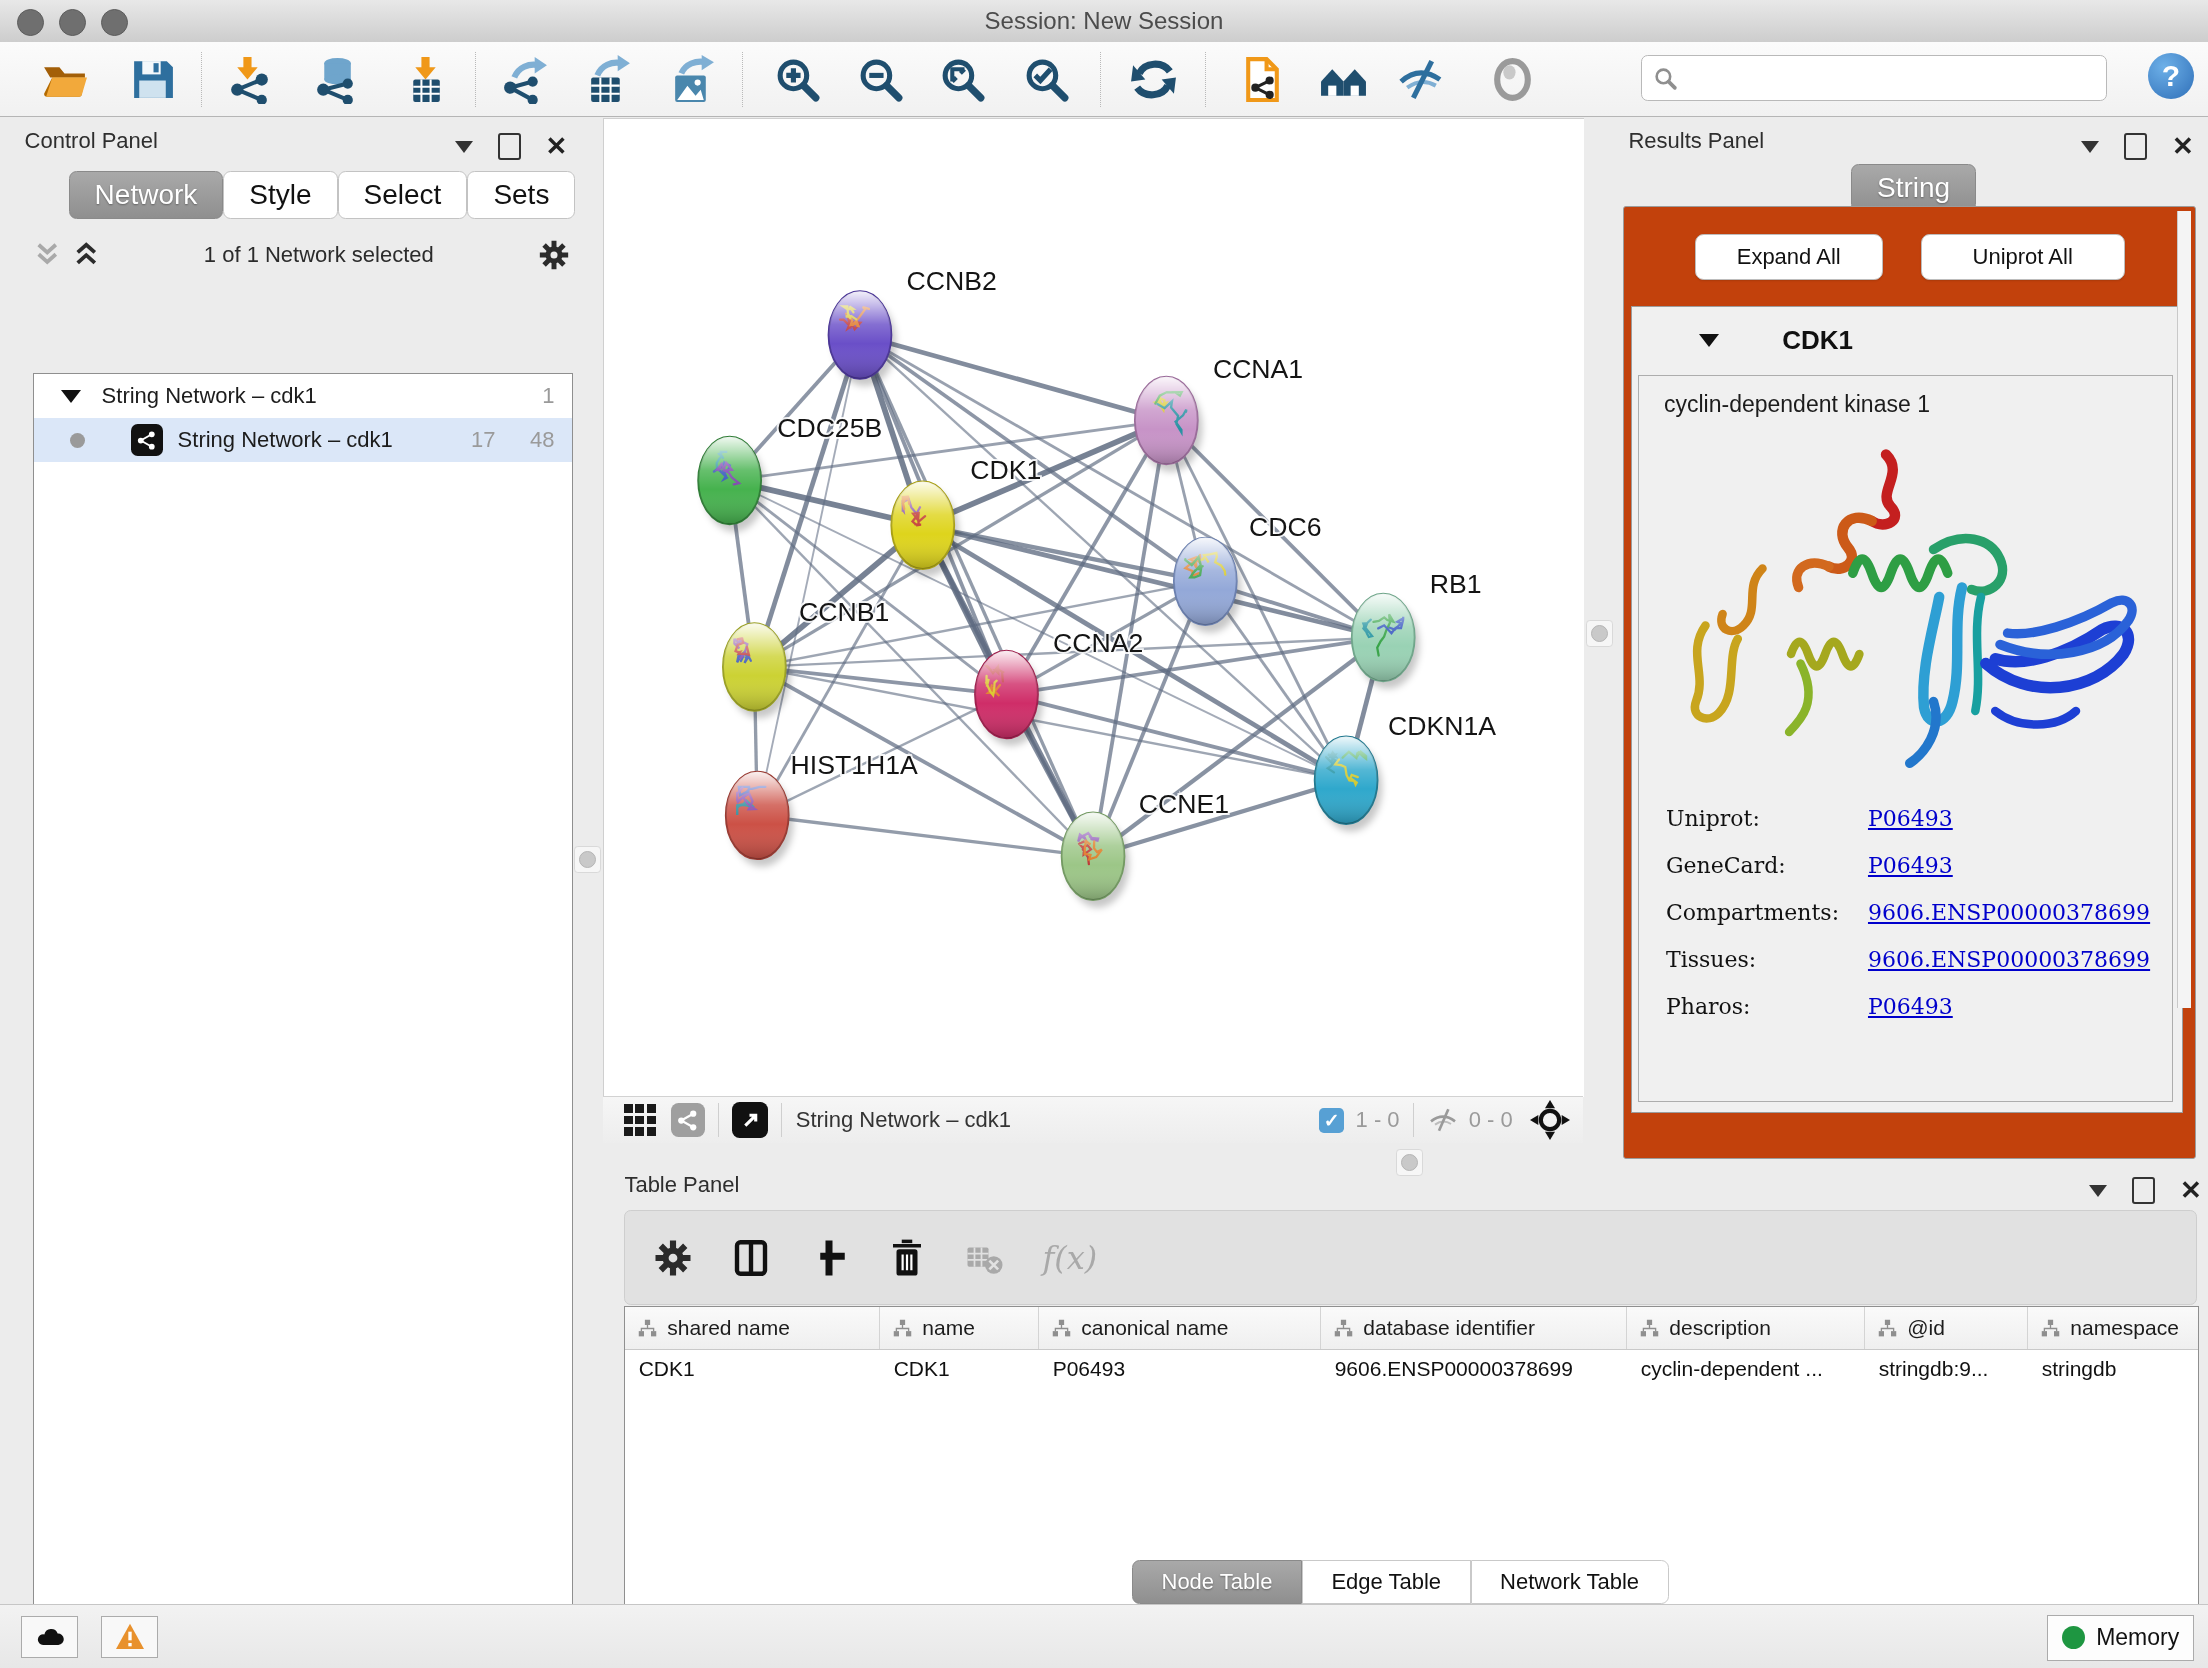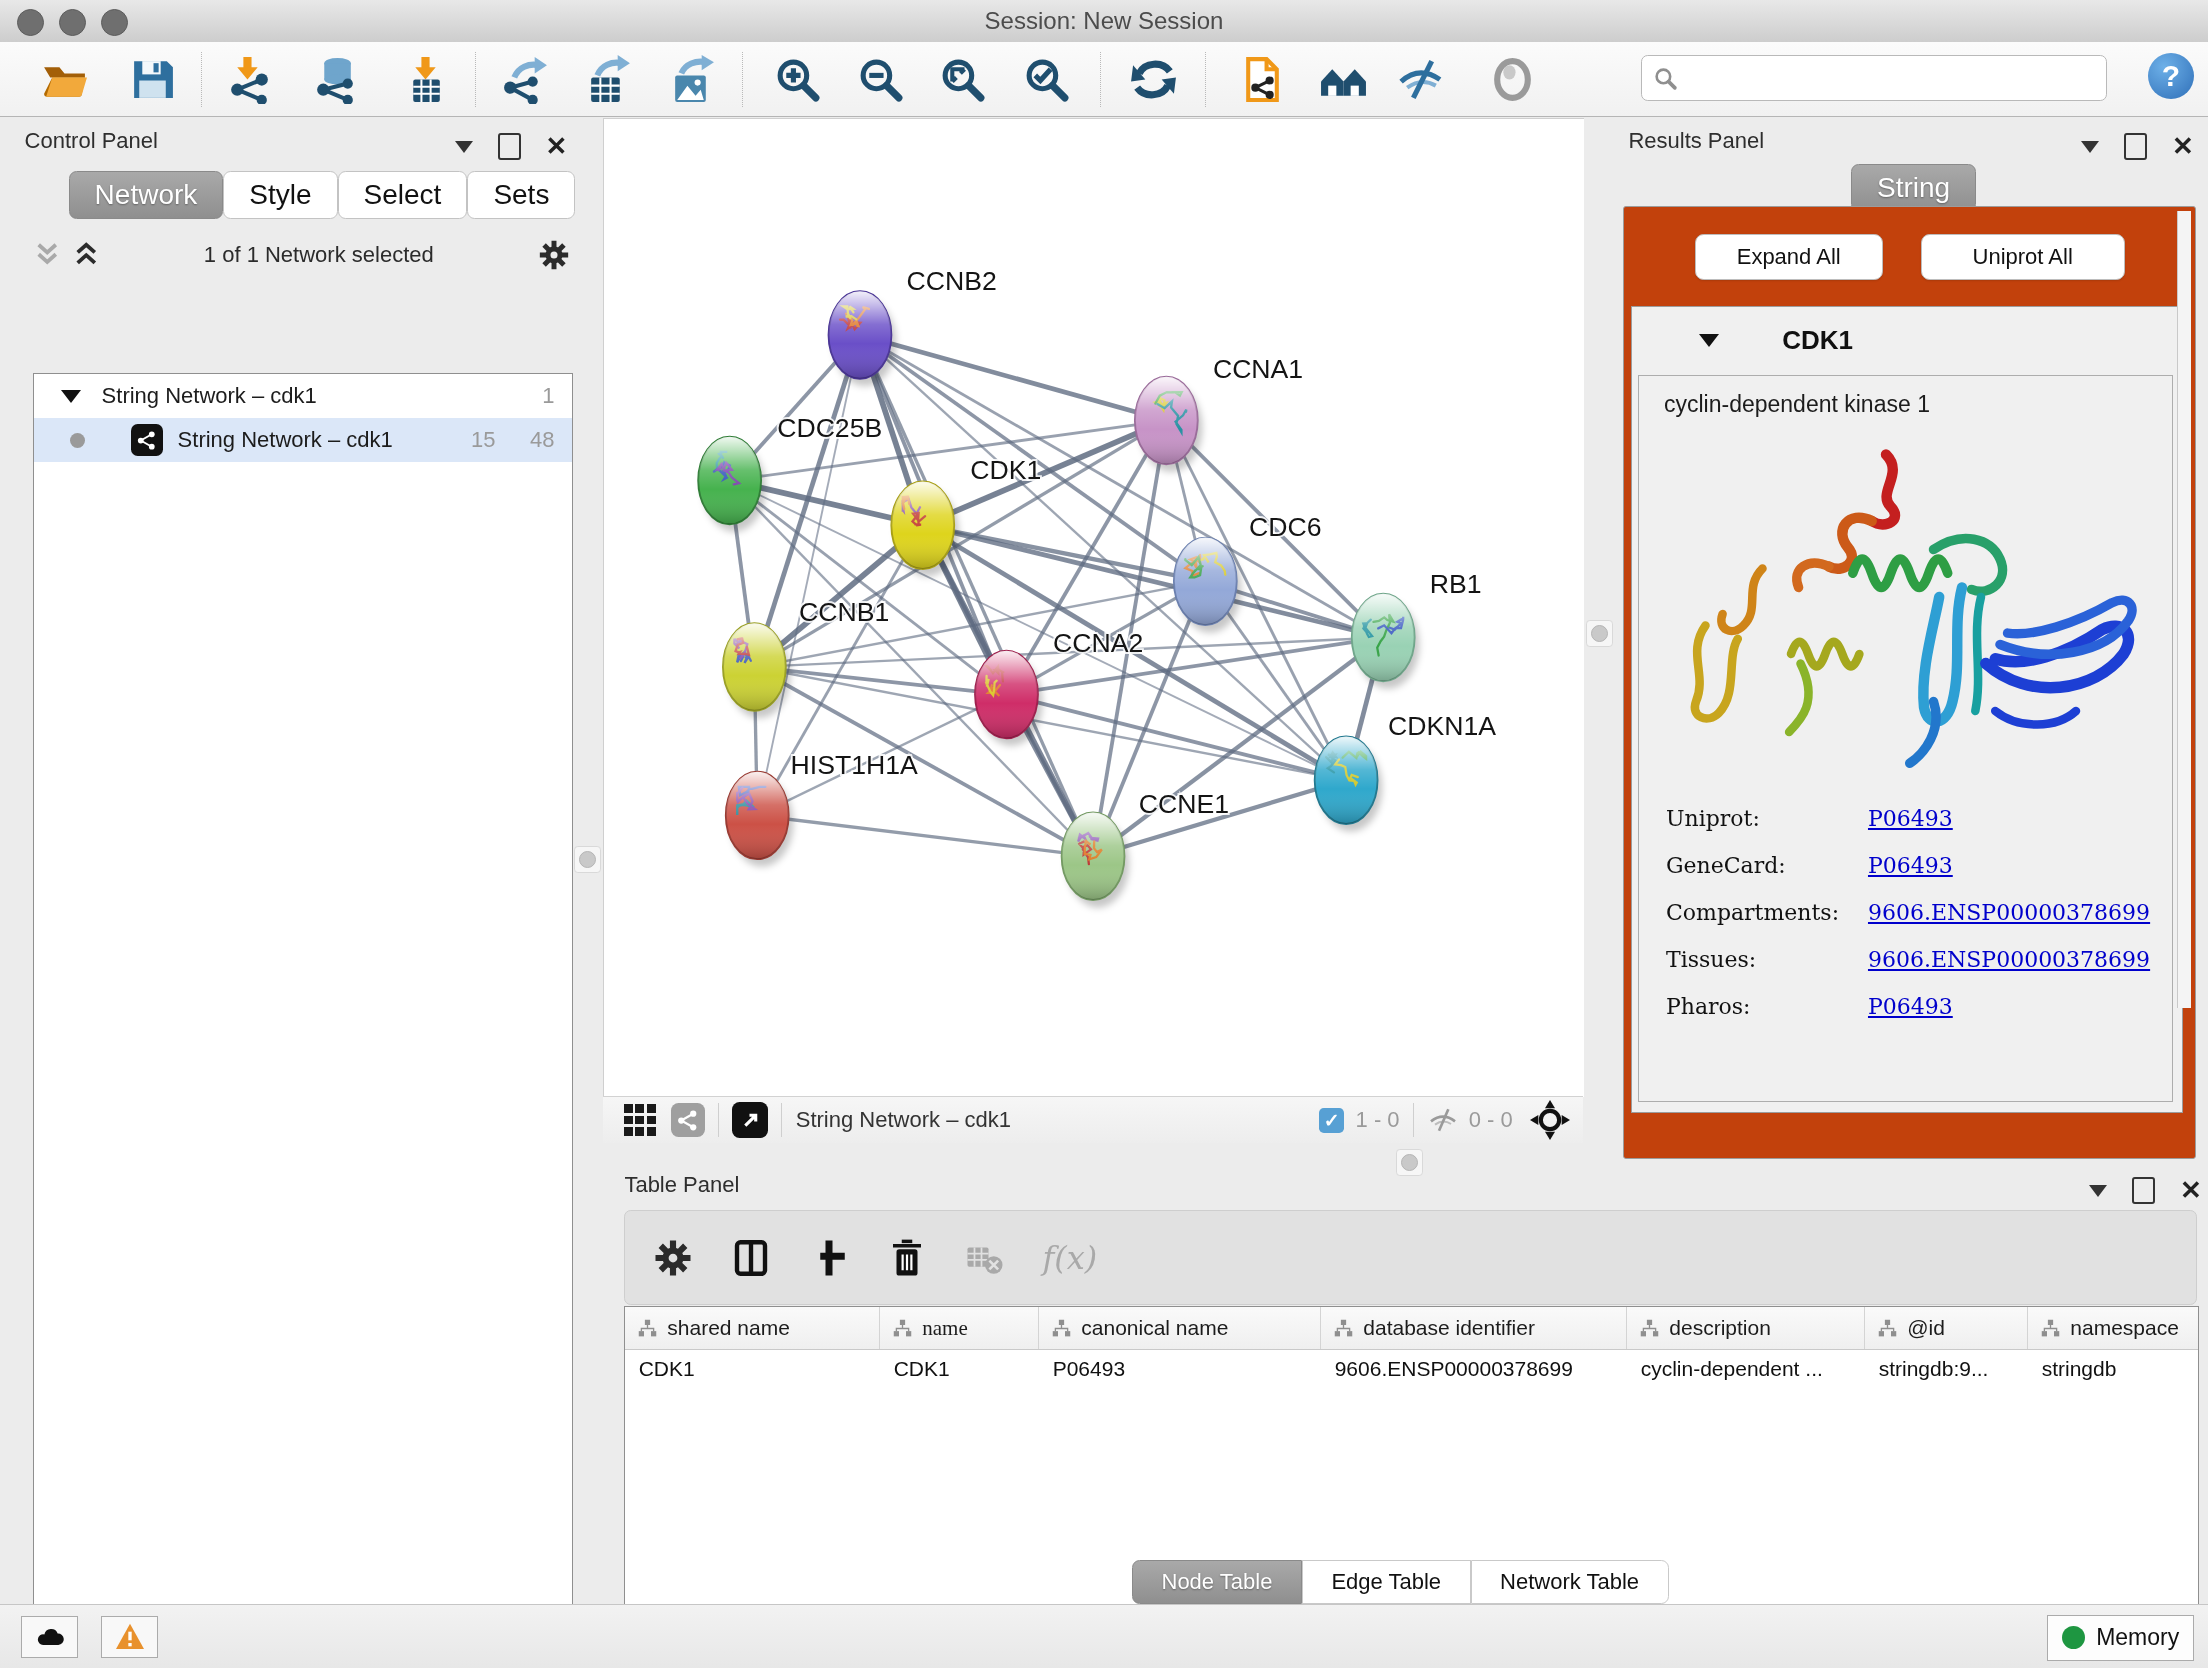--- a/index.html
+++ b/index.html
@@ -342,21 +342,21 @@
         <span class="graydot" style="margin-left:36px"></span>
         <span class="sharechip" style="margin-left:46px">
           <svg viewBox="0 0 48 48" fill="#fff">
               <circle cx="12" cy="24" r="6"></circle>
               <circle cx="35" cy="11" r="6"></circle>
               <circle cx="35" cy="37" r="6"></circle>
               <path d="M12 24 L35 11 M12 24 L35 37" stroke="#fff" stroke-width="4"></path>
             </svg>
         </span>
         <span style="margin-left:15px">String Network – cdk1</span>
-        <span class="rowcount" style="right:76px">15</span>
+        <span class="rowcount" style="right:76px">17</span>
         <span class="rowcount" style="right:17px">48</span>
       </div>
     </div>
   </div>
 
   <div class="abs" style="left:574px;top:846px;">
       <div class="vgrip">
         <i></i>
       </div>
     </div>
@@ -695,21 +695,21 @@
       <div class="thead" id="table-head">
           <div class="th" style="width: 255px;">
             <svg width="21" height="21" viewBox="0 0 48 48">
               <rect x="18" y="4" width="12" height="12" fill="#8f8f8f"></rect>
               <rect x="4" y="30" width="12" height="12" fill="#8f8f8f"></rect>
               <rect x="32" y="30" width="12" height="12" fill="#8f8f8f"></rect>
               <path d="M24 16 v8 M10 30 v-6 h28 v6" stroke="#8f8f8f" stroke-width="3" fill="none"></path>
             </svg>
             <span>shared name</span>
           </div>
-          <div class="th" style="width: 159px; font-family: Liberation Serif, serif;">
+          <div class="th" style="width: 159px;">
             <svg width="21" height="21" viewBox="0 0 48 48">
               <rect x="18" y="4" width="12" height="12" fill="#8f8f8f"></rect>
               <rect x="4" y="30" width="12" height="12" fill="#8f8f8f"></rect>
               <rect x="32" y="30" width="12" height="12" fill="#8f8f8f"></rect>
               <path d="M24 16 v8 M10 30 v-6 h28 v6" stroke="#8f8f8f" stroke-width="3" fill="none"></path>
             </svg>
             <span>name</span>
           </div>
           <div class="th" style="width: 282px;">
             <svg width="21" height="21" viewBox="0 0 48 48">

